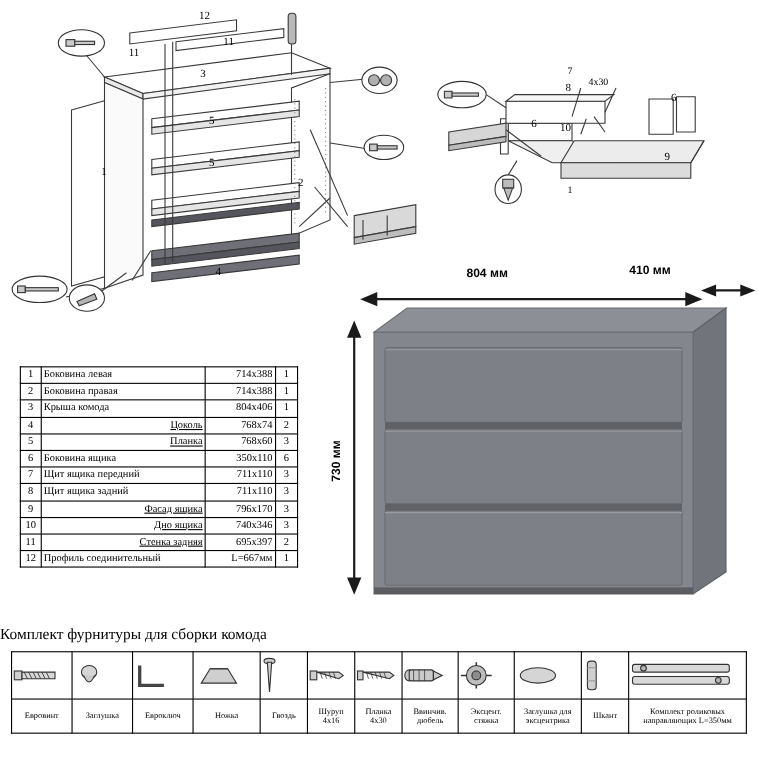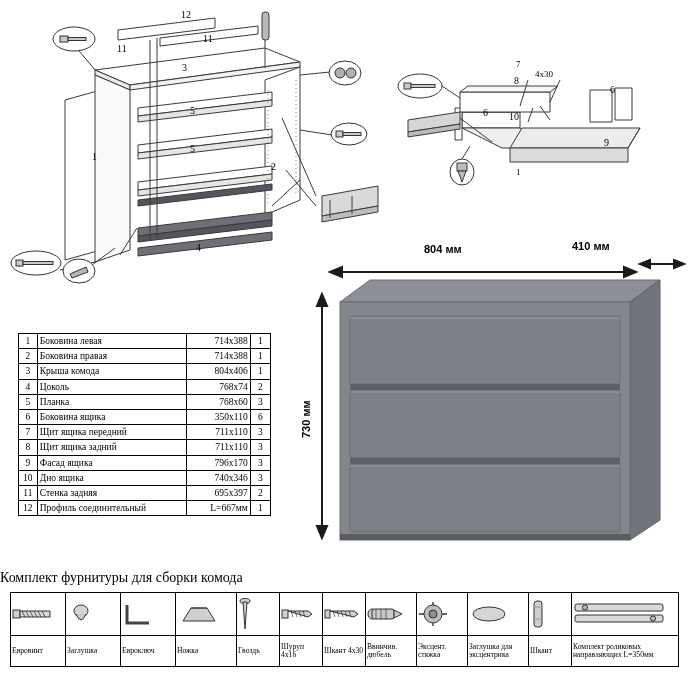--- a/index.html
+++ b/index.html
@@ -10,29 +10,29 @@
   .abs{position:absolute;}
   .lbl{font-family:"Liberation Serif",serif;font-size:9px;line-height:1;}
   svg{display:block;overflow:visible;}
 
   
   .parts{position:absolute;left:18px;top:333px;width:253px;border-collapse:collapse;}
   .parts td{border:1px solid #000;font-size:9.5px;padding:0 2px;height:14.2px;line-height:14.2px;
             font-family:"Liberation Serif",serif;}
   .parts td.c1{width:14px;text-align:center;}
   .parts td.c2{width:150px;text-align:left;}
-  .parts td.c2.ind{text-align:left;}
+  .parts td.c2.ind{text-align:right;text-decoration:underline;}
   .parts td.c3{width:60px;text-align:right;}
   .parts td.c4{width:16px;text-align:center;}
 
   
   .hw{position:absolute;left:10px;top:592px;width:669px;border-collapse:collapse;}
   .hw td{border:1px solid #000;font-family:"Liberation Serif",serif;}
   .hw tr.icons td{height:40px;text-align:center;vertical-align:middle;}
-  .hw tr.names td{height:28px;font-size:7.6px;text-align:left;vertical-align:middle;line-height:1.12;}
+  .hw tr.names td{height:28px;font-size:7.6px;text-align:center;vertical-align:middle;line-height:1.12;}
   .hw tr.counts td{height:26px;font-size:15px;font-weight:bold;text-align:center;vertical-align:middle;}
   .hw-title{position:absolute;left:0;top:570px;width:689px;text-align:left;font-size:14px;}
 
   
   .dresser{position:absolute;left:330px;top:272px;}
   .dim-text{font-family:"Liberation Sans",sans-serif;font-weight:bold;font-size:11px;}
   .vdim{position:absolute;transform:rotate(-90deg);transform-origin:left top;}
 </style>
 </head>
 <body>
@@ -424,21 +424,21 @@
             </svg>
           </td>
       </tr>
       <tr class="names">
         <td>Евровинт</td>
         <td>Заглушка</td>
         <td>Евроключ</td>
         <td>Ножка</td>
         <td>Гвоздь</td>
         <td>Шуруп 4х16</td>
-        <td>Шкант 4х30</td>
+        <td>Планка 4х30</td>
         <td>Ввинчив. дюбель</td>
         <td>Эксцент. стяжка</td>
         <td>Заглушка для эксцентрика</td>
         <td>Шкант</td>
         <td>Комплект роликовых направляющих L=350мм</td>
       </tr>
     </tbody>
   </table>
 
 </div>

